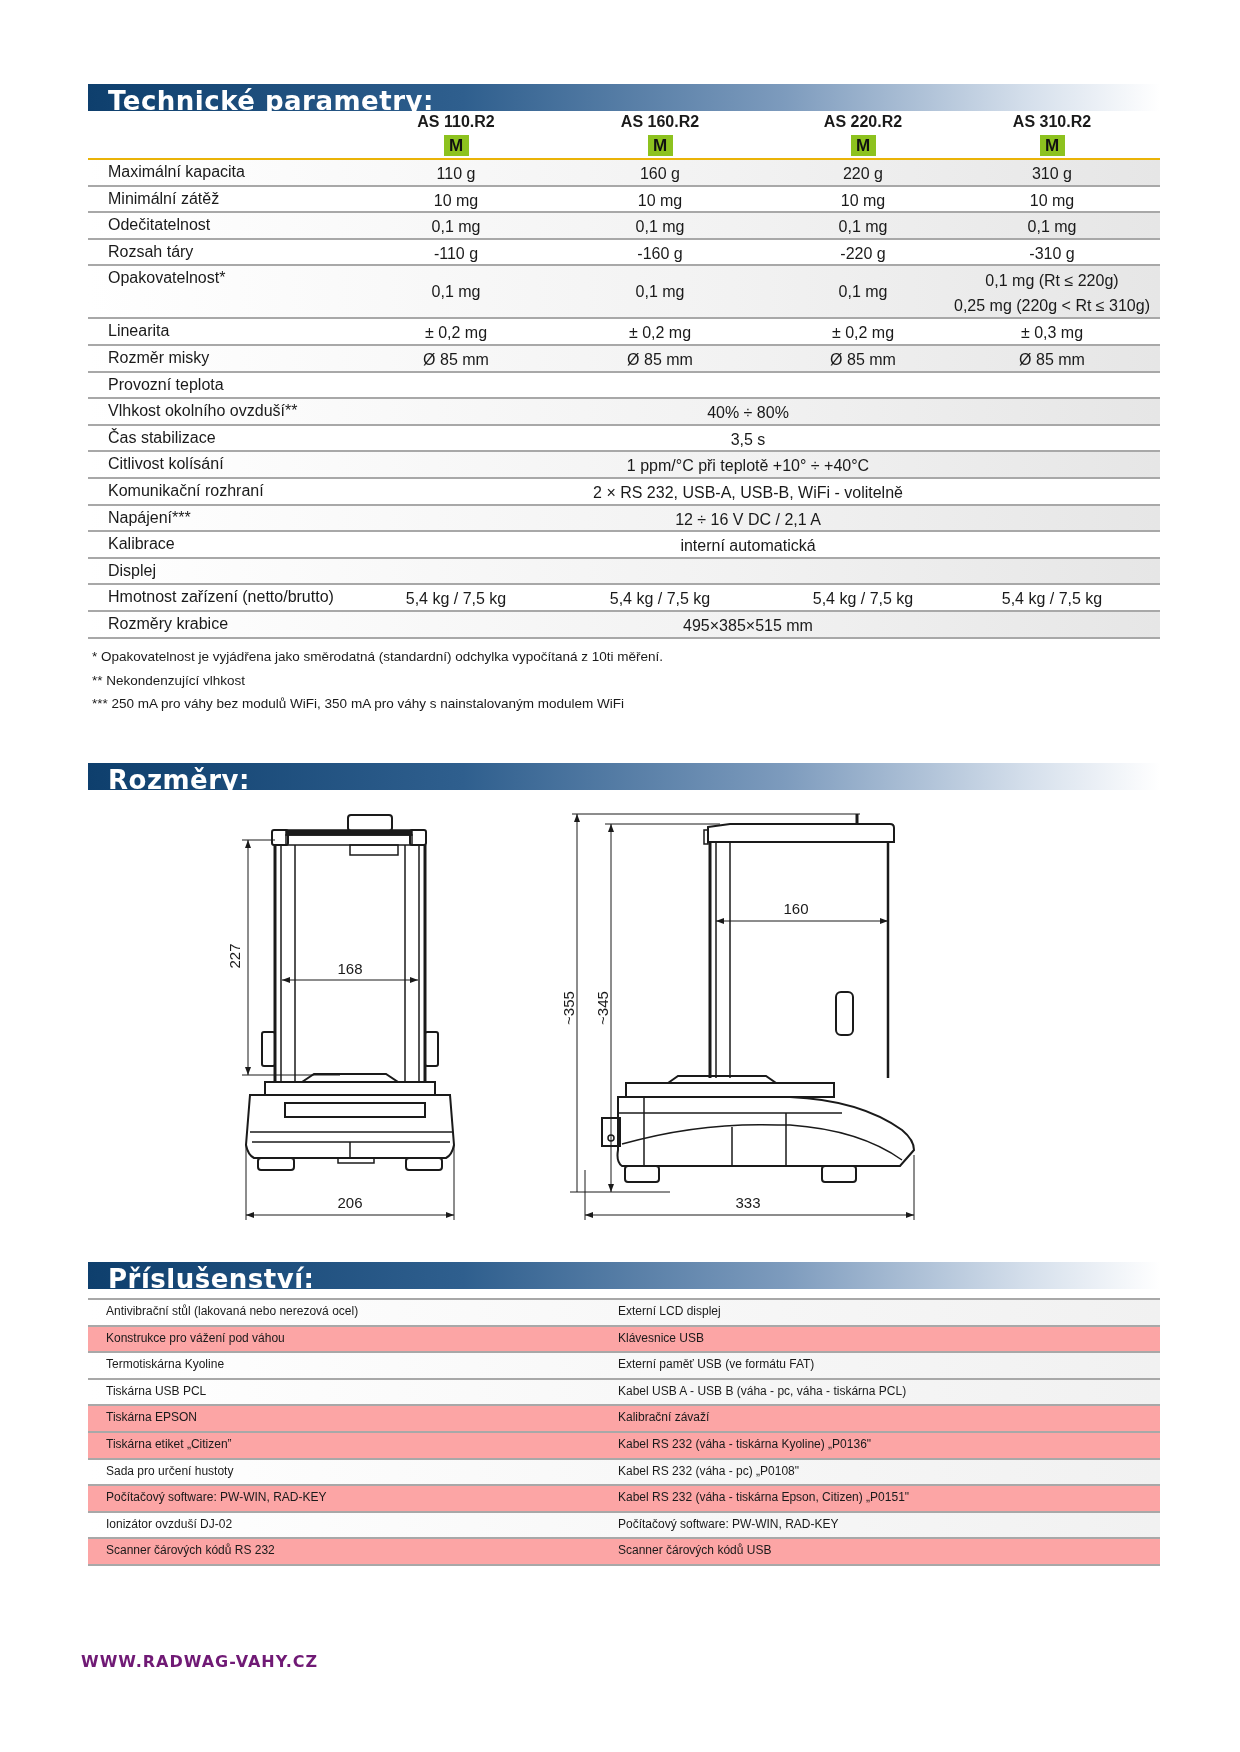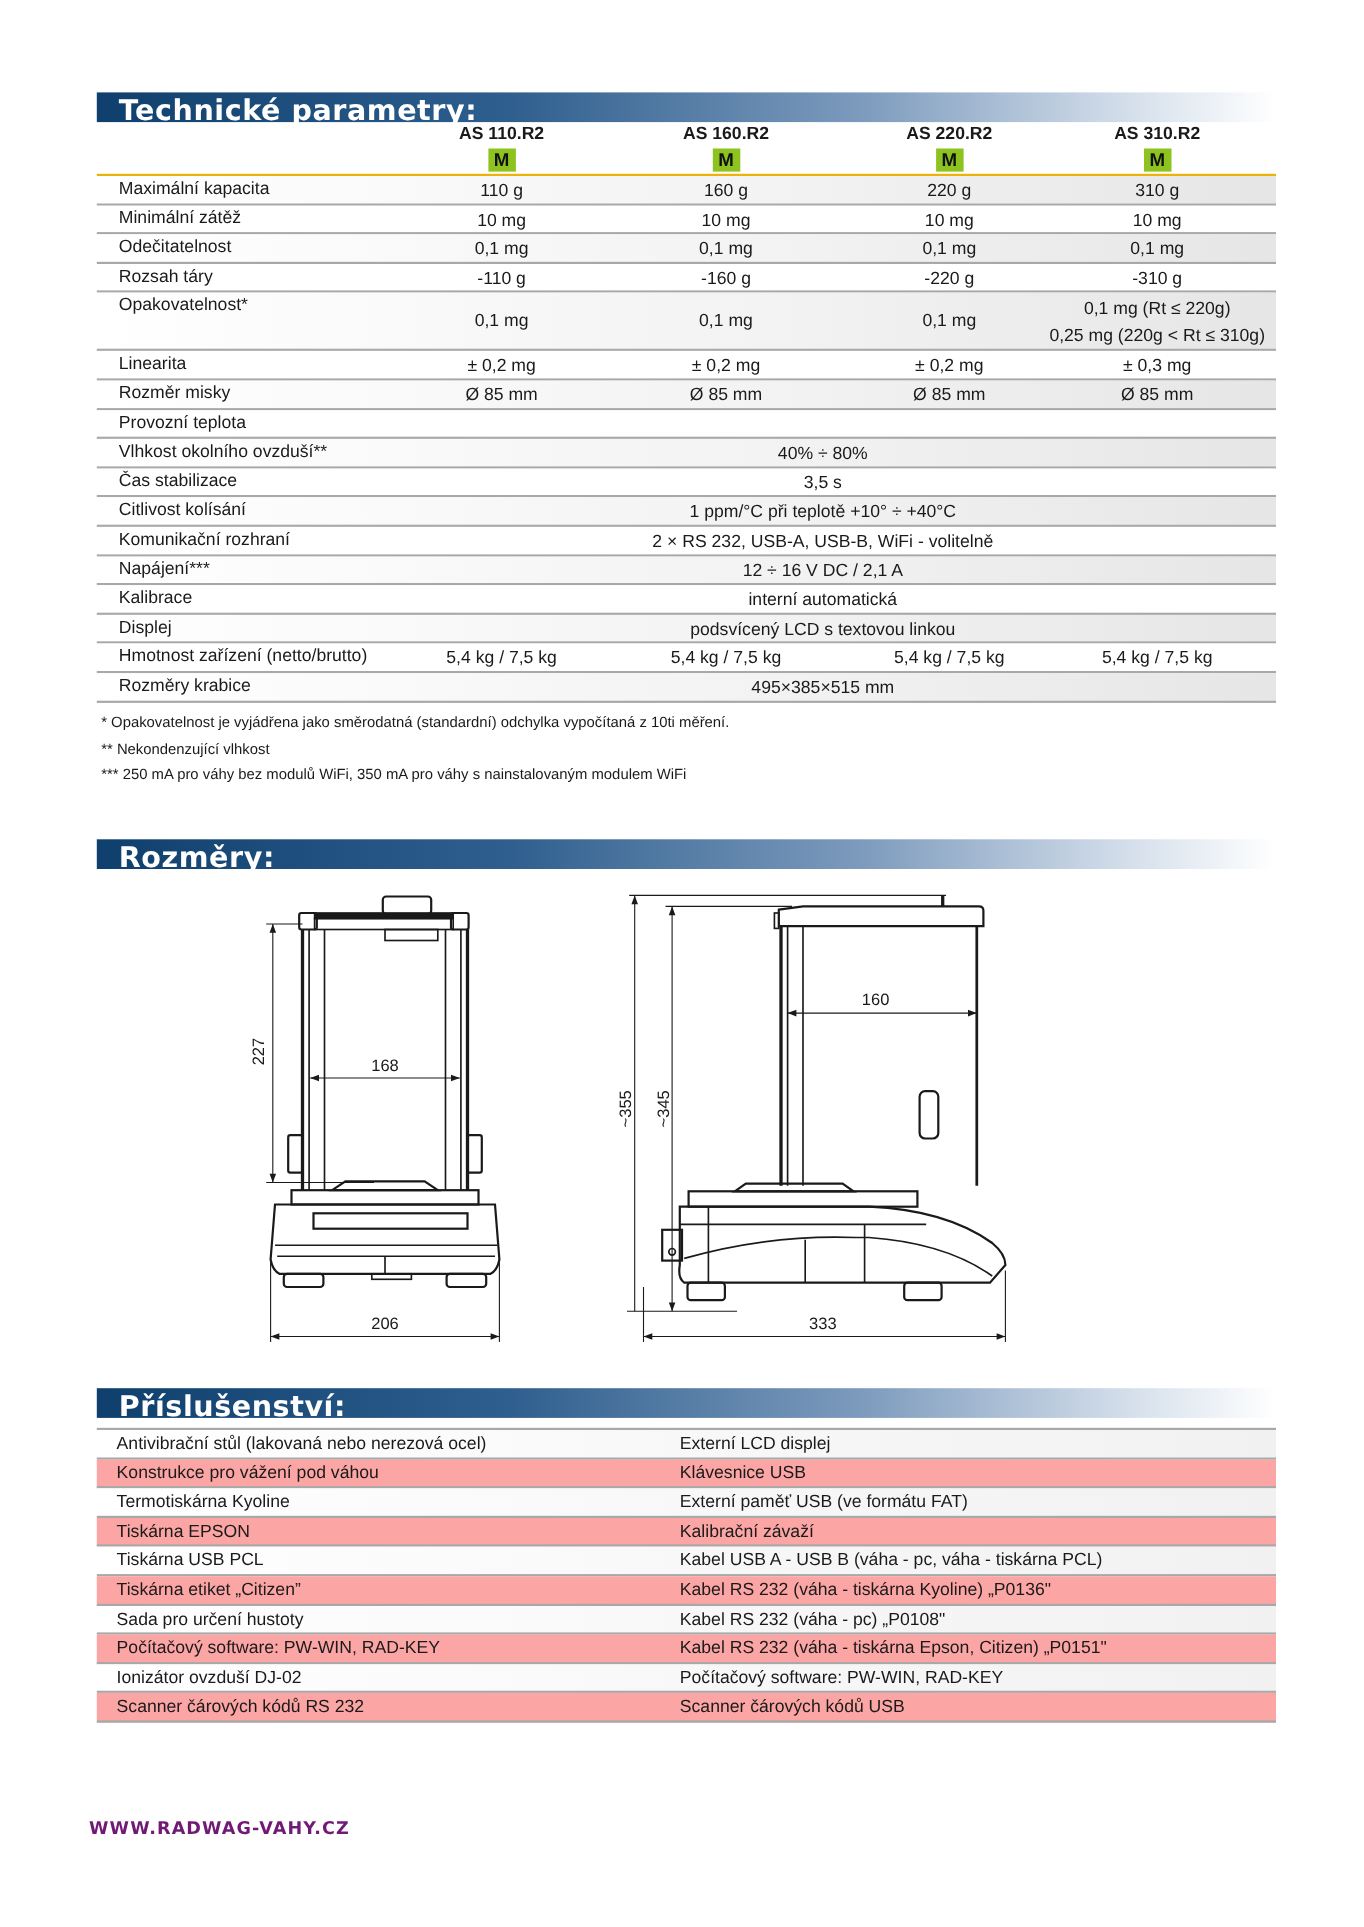--- a/index.html
+++ b/index.html
@@ -37,21 +37,21 @@
   .c1 { left: 268px; } .c2 { left: 472px; } .c3 { left: 675px; } .c4 { left: 864px; }
 
   .notes { position: absolute; left: 92px; top: 645px; font-size: 13.5px; line-height: 23.5px; }
 
   
   .drawing { position: absolute; }
   .dim-text { font-family: "Liberation Sans", sans-serif; font-size: 15px; fill: #1a1a1a; }
 
   
   .acc { position: absolute; left: 88px; top: 1298px; width: 1072px; }
-  .acc .arow { position: relative; height: 26.6px; border-bottom: 2px solid #a8a8a8; font-size: 16px;
+  .acc .arow { position: relative; height: 26.6px; border-bottom: 2px solid #a8a8a8; font-size: 12px;
     background: linear-gradient(90deg, #ffffff 0%, #f1f1f1 100%); }
   .acc .arow.alt { background: #fca5a5; }
   .acc .arow .l { position: absolute; left: 18px; top: 4px; }
   .acc .arow .r { position: absolute; left: 530px; top: 4px; }
   .acc .toprule { height: 2px; background: #a8a8a8; }
 
   .footer { position: absolute; left: 81px; top: 1652px; font-family: "DejaVu Sans", sans-serif;
     font-weight: bold; font-size: 16px; color: #701a75; letter-spacing: 1px; }
 </style>
 </head>
@@ -209,21 +209,20 @@
       <div class="row">
         <span class="label">Napájení***</span>
         <div class="span">12 ÷ 16 V DC / 2,1 A</div>
       </div>
       <div class="row alt">
         <span class="label">Kalibrace</span>
         <div class="span">interní automatická</div>
       </div>
       <div class="row">
         <span class="label">Displej</span>
-        <div class="span">podsvícený LCD s textovou linkou</div>
       </div>
       <div class="row alt">
         <span class="label">Hmotnost zařízení (netto/brutto)</span>
         <div class="cell c1">
           <div>5,4 kg / 7,5 kg</div>
         </div>
         <div class="cell c2">
           <div>5,4 kg / 7,5 kg</div>
         </div>
         <div class="cell c3">
@@ -368,28 +367,28 @@
         <span class="r">Externí LCD displej</span>
       </div>
       <div class="arow alt">
         <span class="l">Konstrukce pro vážení pod váhou</span>
         <span class="r">Klávesnice USB</span>
       </div>
       <div class="arow">
         <span class="l">Termotiskárna Kyoline</span>
         <span class="r">Externí paměť USB (ve formátu FAT)</span>
       </div>
+      <div class="arow">
+        <span class="l">Tiskárna USB PCL</span>
+        <span class="r">Kabel USB A - USB B (váha - pc, váha - tiskárna PCL)</span>
+      </div>
       <div class="arow alt">
         <span class="l">Tiskárna EPSON</span>
         <span class="r">Kalibrační závaží</span>
       </div>
-      <div class="arow">
-        <span class="l">Tiskárna USB PCL</span>
-        <span class="r">Kabel USB A - USB B (váha - pc, váha - tiskárna PCL)</span>
-      </div>
       <div class="arow alt">
         <span class="l">Tiskárna etiket „Citizen”</span>
         <span class="r">Kabel RS 232 (váha - tiskárna Kyoline) „P0136"</span>
       </div>
       <div class="arow">
         <span class="l">Sada pro určení hustoty</span>
         <span class="r">Kabel RS 232 (váha - pc) „P0108"</span>
       </div>
       <div class="arow alt">
         <span class="l">Počítačový software: PW-WIN, RAD-KEY</span>

